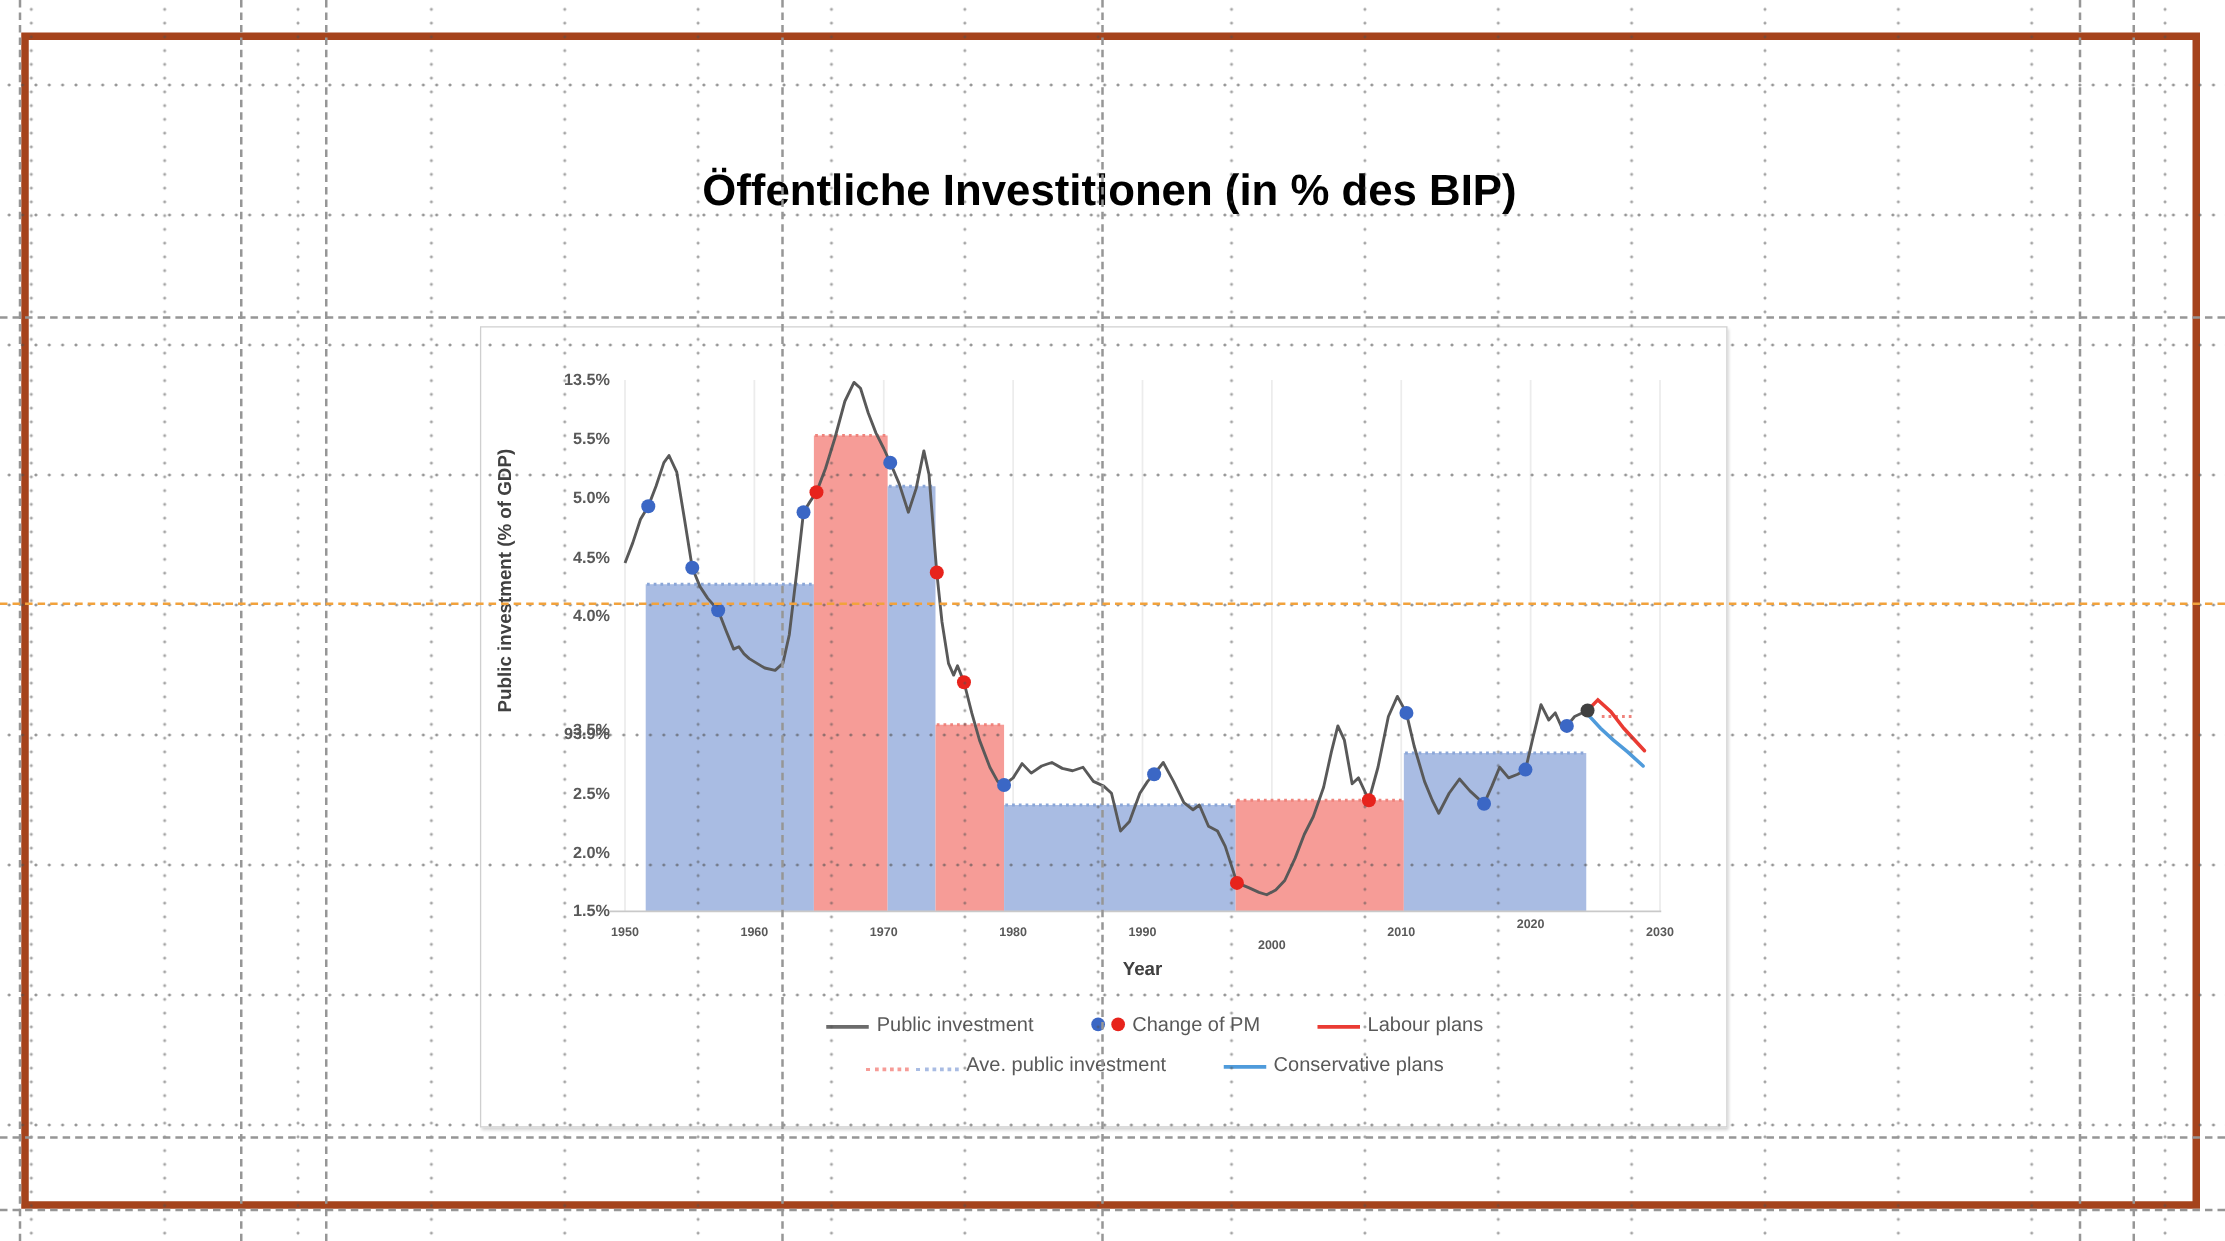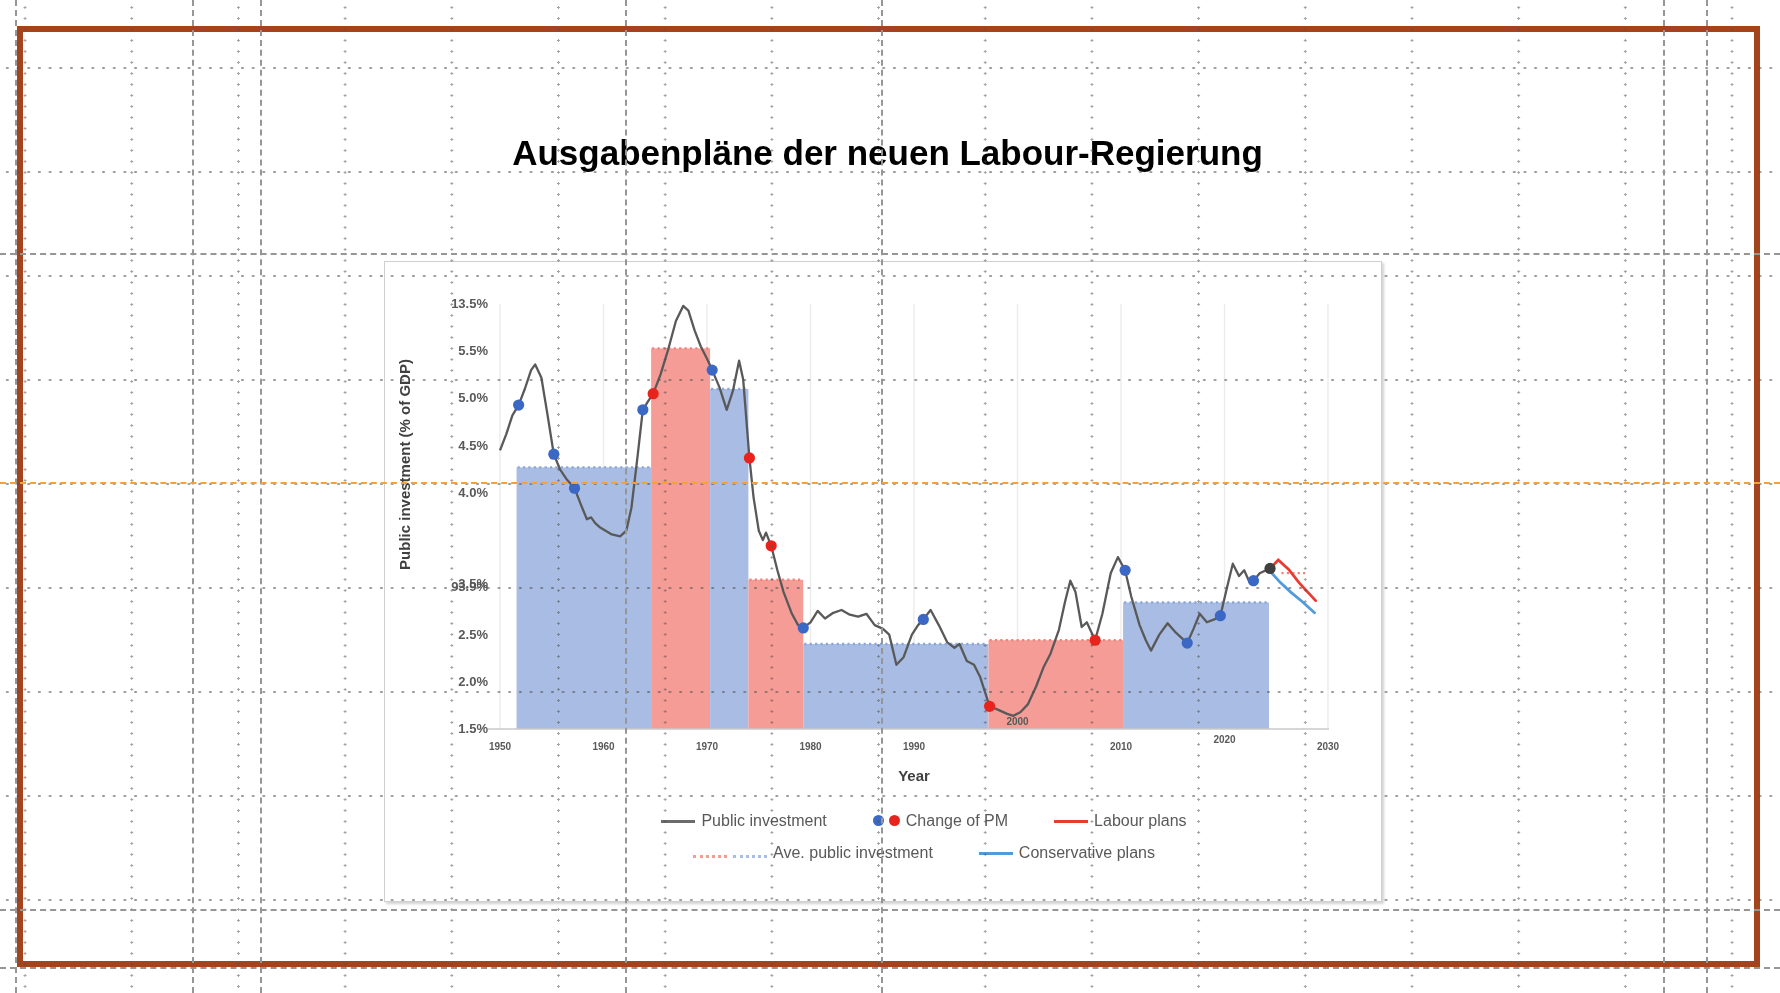--- a/index.html
+++ b/index.html
@@ -46,21 +46,21 @@
     align-items:center;gap:46px;font-size:16px;color:#595959;font-weight:500;}
   .legend-item{display:flex;align-items:center;gap:6px;white-space:nowrap;}
   .sw-line{display:inline-block;width:34px;height:3px;}
   .sw-dot{display:inline-block;width:11px;height:11px;border-radius:50%;}
   .sw-dotted{display:inline-block;width:34px;height:0;border-top:3px dotted transparent;}
 </style>
 </head>
 <body>
 
 <div class="slide-title">
-  <div>Ausgabenpläne der neuen Labour-Regierung</div>
+  <div>Öffentliche Investitionen (in % des BIP)</div>
 </div>
 
 <div class="chart-panel">
   <svg id="chart-svg" width="998" height="641" viewBox="0 0 998 641">
       <line x1="115" y1="42" x2="115" y2="467" stroke="#ECECEC" stroke-width="1.4"></line>
       <line x1="218.5" y1="42" x2="218.5" y2="467" stroke="#ECECEC" stroke-width="1.4"></line>
       <line x1="322" y1="42" x2="322" y2="467" stroke="#ECECEC" stroke-width="1.4"></line>
       <line x1="425.5" y1="42" x2="425.5" y2="467" stroke="#ECECEC" stroke-width="1.4"></line>
       <line x1="529" y1="42" x2="529" y2="467" stroke="#ECECEC" stroke-width="1.4"></line>
       <line x1="632.5" y1="42" x2="632.5" y2="467" stroke="#ECECEC" stroke-width="1.4"></line>
@@ -138,21 +138,21 @@
     <div class="ytick" style="top: 222.889px;">4.0%</div>
     <div class="ytick" style="top: 175.667px;">4.5%</div>
     <div class="ytick" style="top: 128.444px;">5.0%</div>
     <div class="ytick" style="top: 81.2222px;">5.5%</div>
     <div class="ytick" style="top: 34px;">13.5%</div>
     <div class="xtick" style="left: 85px; top: 479px;">1950</div>
     <div class="xtick" style="left: 188.5px; top: 479px;">1960</div>
     <div class="xtick" style="left: 292px; top: 479px;">1970</div>
     <div class="xtick" style="left: 395.5px; top: 479px;">1980</div>
     <div class="xtick" style="left: 499px; top: 479px;">1990</div>
-    <div class="xtick" style="left: 602.5px; top: 454px;">2000</div>
+    <div class="xtick" style="left: 602.5px; top: 489px;">2000</div>
     <div class="xtick" style="left: 706px; top: 479px;">2010</div>
     <div class="xtick" style="left: 809.5px; top: 472px;">2020</div>
     <div class="xtick" style="left: 913px; top: 479px;">2030</div>
   </div>
 
 <div class="slide-border" style="border-color: rgb(165, 67, 28);"></div>
 <div class="grid-rows"></div>
 <div class="grid-cols"></div>
 <div id="guides">
     <div class="vguide" style="left: 15px; border-left-color: rgb(150, 150, 150);"></div>

